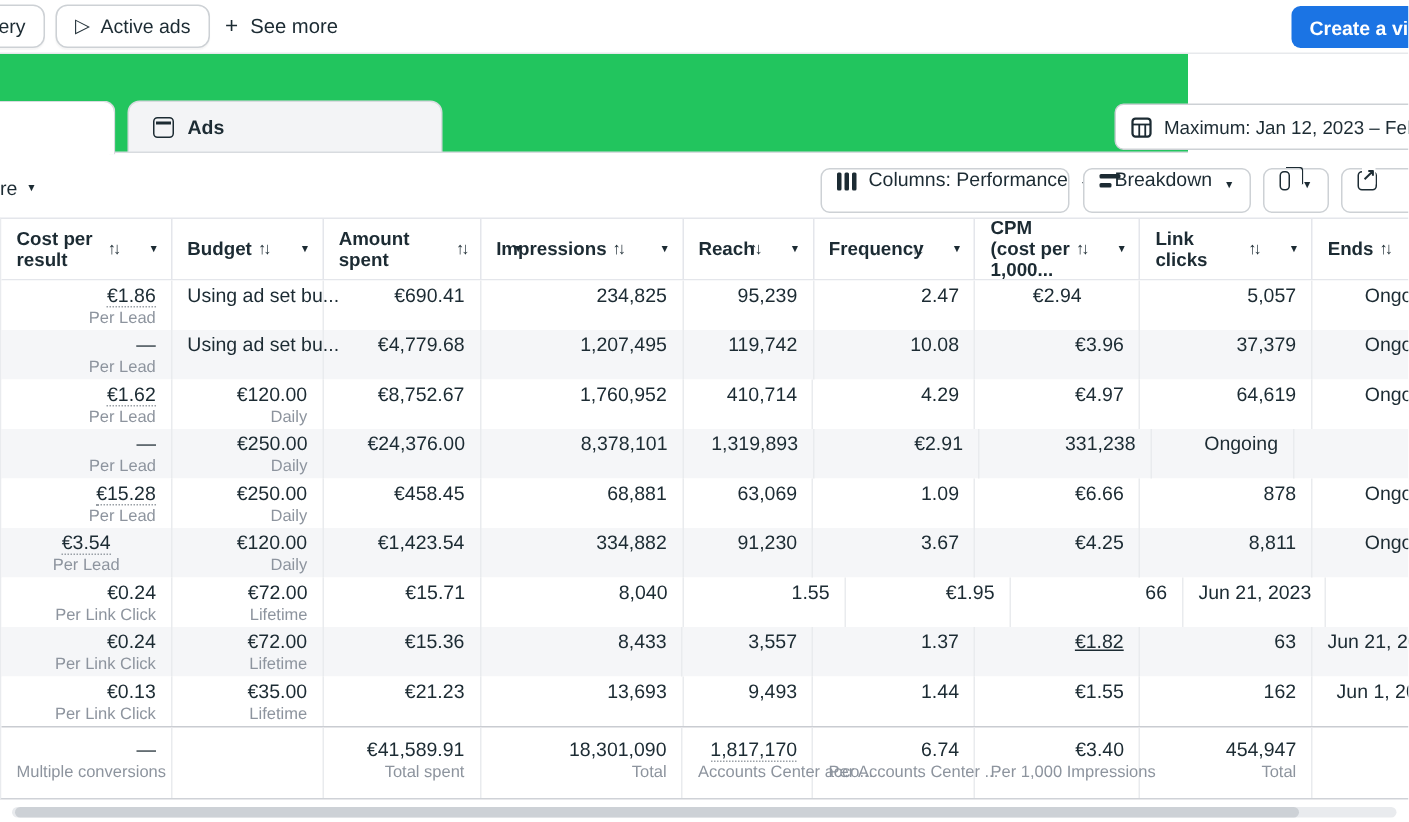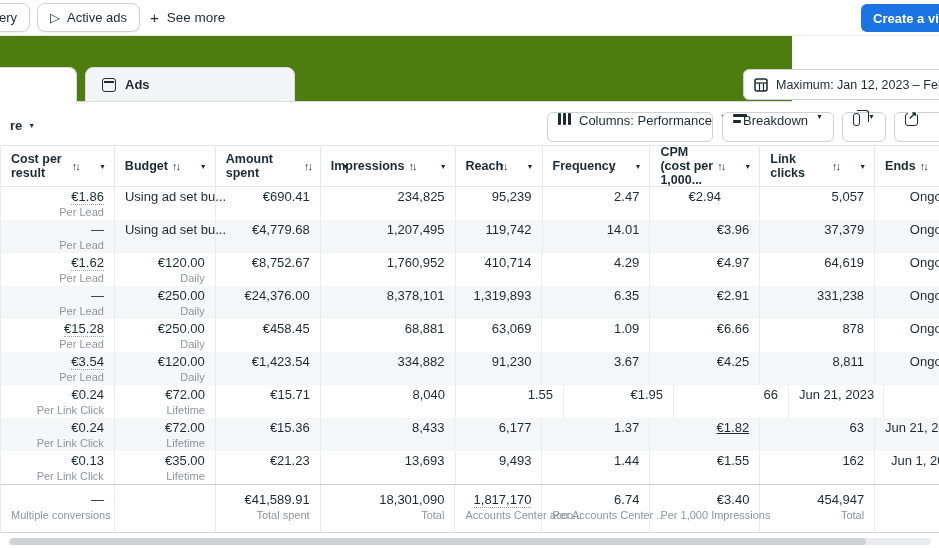--- a/index.html
+++ b/index.html
@@ -16,35 +16,35 @@
   .chip-active { left:37px; }
   .play-icon { font-size:13px; line-height:1; transform:translateY(-0.5px); }
   .see-more { position:absolute; left:150px; top:3px; height:29px; display:flex; align-items:center; gap:8px;
               font-size:13.5px; font-weight:500; cursor:pointer; }
   .plus { font-size:15px; font-weight:400; }
   .btn-primary { position:absolute; left:861px; top:4px; height:28px; width:110px; background:#1b74e4; color:#fff;
                  border:none; border-radius:6px; font-size:13px; font-weight:600; text-align:left; padding:0 0 0 12px;
                  font-family:"Liberation Sans", sans-serif; white-space:nowrap; }
 
   
-  .tabband { position:absolute; left:0; top:36px; width:792px; height:66px; background:#4d7c0f; border-bottom:1px solid #d8dbdf; }
+  .tabband { position:absolute; left:0; top:36px; width:792px; height:66px; background:#22c55e; border-bottom:1px solid #d8dbdf; }
   .tab { position:absolute; top:31px; height:35px; display:flex; align-items:center; font-size:13px; font-weight:700; }
   .tab-left { left:-10px; width:87px; background:#fff; border:1px solid #d8dbdf; border-bottom:none; border-radius:0 8px 0 0;
               height:36px; z-index:2; }
   .tab-ads { left:85px; width:210px; background:#f3f4f6; border:1px solid #d8dbdf; border-radius:8px 8px 0 0; padding-left:16px; gap:9px; }
   .ads-ic { width:14px; height:14px; border:1.6px solid #1c2b33; border-radius:3px; position:relative; }
   .ads-ic::after { content:""; position:absolute; left:1px; right:1px; top:2.5px; height:1.6px; background:#1c2b33; }
   .datebtn { position:absolute; left:743px; top:33px; height:31px; width:292px; background:#fff; border:1px solid #cdd1d5;
              border-radius:6px; display:flex; align-items:center; gap:8px; padding:0 10px; font-size:12.5px; font-weight:500; white-space:nowrap; }
 
   
   .toolbar { position:absolute; left:0; top:102px; width:939px; height:43px; background:#fff; }
-  .more-partial { position:absolute; left:10px; top:16px; display:flex; align-items:center; gap:6px; font-size:13px; font-weight:700; }
+  .more-partial { position:absolute; left:0px; top:16px; display:flex; align-items:center; gap:6px; font-size:13px; font-weight:400; }
   .tbtn { position:absolute; top:10px; height:30px; background:#fff; border:1px solid #cdd1d5; border-radius:6px;
-          display:flex; align-items:flex-start; gap:8px; padding:0 10px; font-size:13px; font-weight:500; white-space:nowrap; }
+          display:flex; align-items:flex-end; gap:8px; padding:14px 10px; font-size:13px; font-weight:500; white-space:nowrap; }
   .caret { font-size:7px; color:#1c2b33; }
   .cols-ic { display:flex; gap:2px; }
   .cols-ic i { width:3px; height:12px; background:#1c2b33; border-radius:1px; }
   .bd-ic { width:14px; height:12px; position:relative; }
   .bd-ic::before { content:""; position:absolute; left:0; top:1px; width:14px; height:2.5px; background:#1c2b33; border-radius:1px; }
   .bd-ic::after { content:""; position:absolute; left:0; top:7px; width:8px; height:2.5px; background:#1c2b33; border-radius:1px; }
   .rep-ic { width:13px; height:13px; border:1.6px solid #1c2b33; border-radius:3px; position:relative; }
   .rep-ic::after { content:""; position:absolute; left:3px; top:-4.5px; width:11px; height:11px; border-top:1.6px solid #1c2b33;
                    border-right:1.6px solid #1c2b33; border-radius:0 3px 0 0; }
   .exp-ic { width:13px; height:13px; border:1.6px solid #1c2b33; border-radius:3px; position:relative; }
@@ -227,21 +227,21 @@
           <div class="cell" style="width: 105px;">
             <div class="val">€4,779.68</div>
           </div>
           <div class="cell" style="width: 135px;">
             <div class="val">1,207,495</div>
           </div>
           <div class="cell" style="width: 87px;">
             <div class="val">119,742</div>
           </div>
           <div class="cell" style="width: 108px;">
-            <div class="val">14.01</div>
+            <div class="val">10.08</div>
           </div>
           <div class="cell" style="width: 110px;">
             <div class="val">€3.96</div>
           </div>
           <div class="cell" style="width: 115px;">
             <div class="val">37,379</div>
           </div>
           <div class="cell" style="width: 95px;">
             <div class="val">Ongoing</div>
           </div>
@@ -288,23 +288,20 @@
           </div>
           <div class="cell" style="width: 105px;">
             <div class="val">€24,376.00</div>
           </div>
           <div class="cell" style="width: 135px;">
             <div class="val">8,378,101</div>
           </div>
           <div class="cell" style="width: 87px;">
             <div class="val">1,319,893</div>
           </div>
-          <div class="cell" style="width: 108px;">
-            <div class="val">6.35</div>
-          </div>
           <div class="cell" style="width: 110px;">
             <div class="val">€2.91</div>
           </div>
           <div class="cell" style="width: 115px;">
             <div class="val">331,238</div>
           </div>
           <div class="cell" style="width: 95px;">
             <div class="val">Ongoing</div>
           </div>
         </div>
@@ -333,21 +330,21 @@
             <div class="val">€6.66</div>
           </div>
           <div class="cell" style="width: 115px;">
             <div class="val">878</div>
           </div>
           <div class="cell" style="width: 95px;">
             <div class="val">Ongoing</div>
           </div>
         </div>
         <div class="trow stripe">
-          <div class="cell" style="width: 114px;">
+          <div class="cell" style="width: 114px; text-align: center;">
             <div class="val"><span class="tt">€3.54</span></div>
             <div class="sub">Per Lead</div>
           </div>
           <div class="cell" style="width: 101px;">
             <div class="val">€120.00</div>
             <div class="sub">Daily</div>
           </div>
           <div class="cell" style="width: 105px;">
             <div class="val">€1,423.54</div>
           </div>
@@ -407,21 +404,21 @@
             <div class="val">€72.00</div>
             <div class="sub">Lifetime</div>
           </div>
           <div class="cell" style="width: 105px;">
             <div class="val">€15.36</div>
           </div>
           <div class="cell" style="width: 135px;">
             <div class="val">8,433</div>
           </div>
           <div class="cell" style="width: 87px;">
-            <div class="val">6,177</div>
+            <div class="val">3,557</div>
           </div>
           <div class="cell" style="width: 108px;">
             <div class="val">1.37</div>
           </div>
           <div class="cell" style="width: 110px; text-decoration: underline;">
             <div class="val">€1.82</div>
           </div>
           <div class="cell" style="width: 115px;">
             <div class="val">63</div>
           </div>

